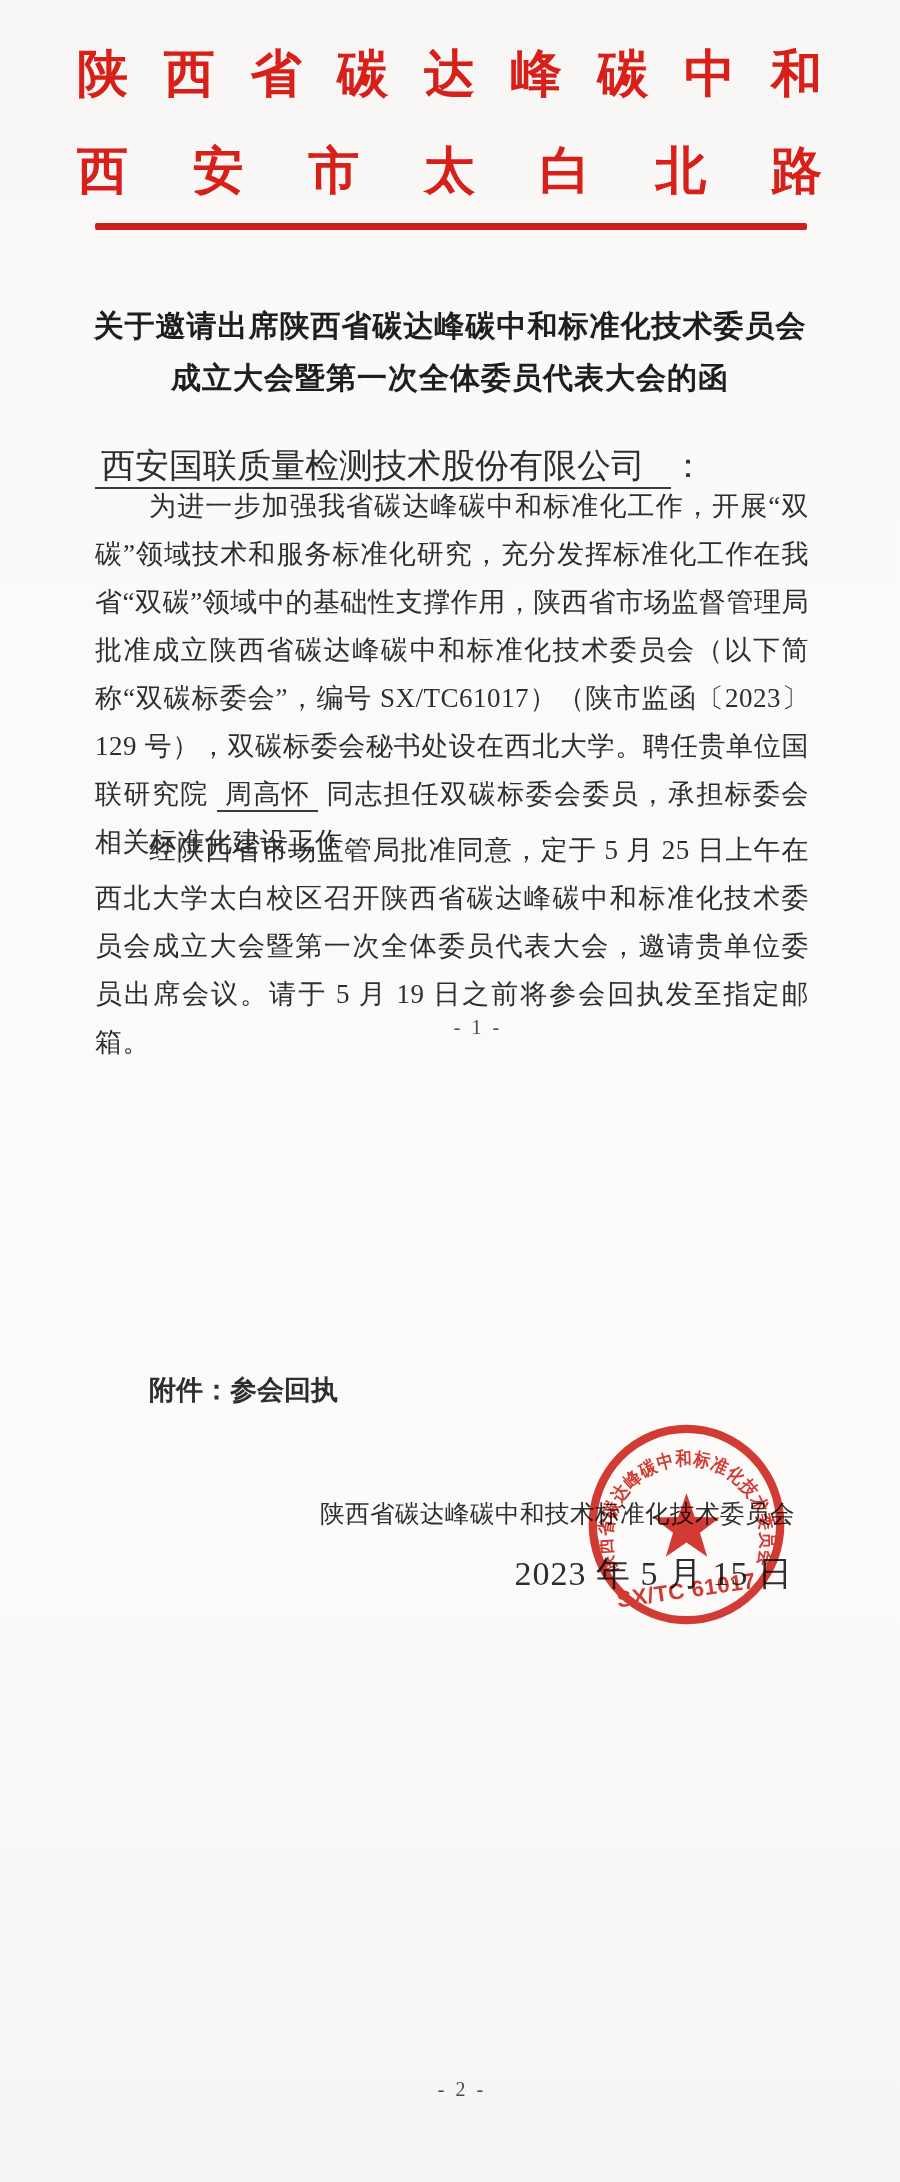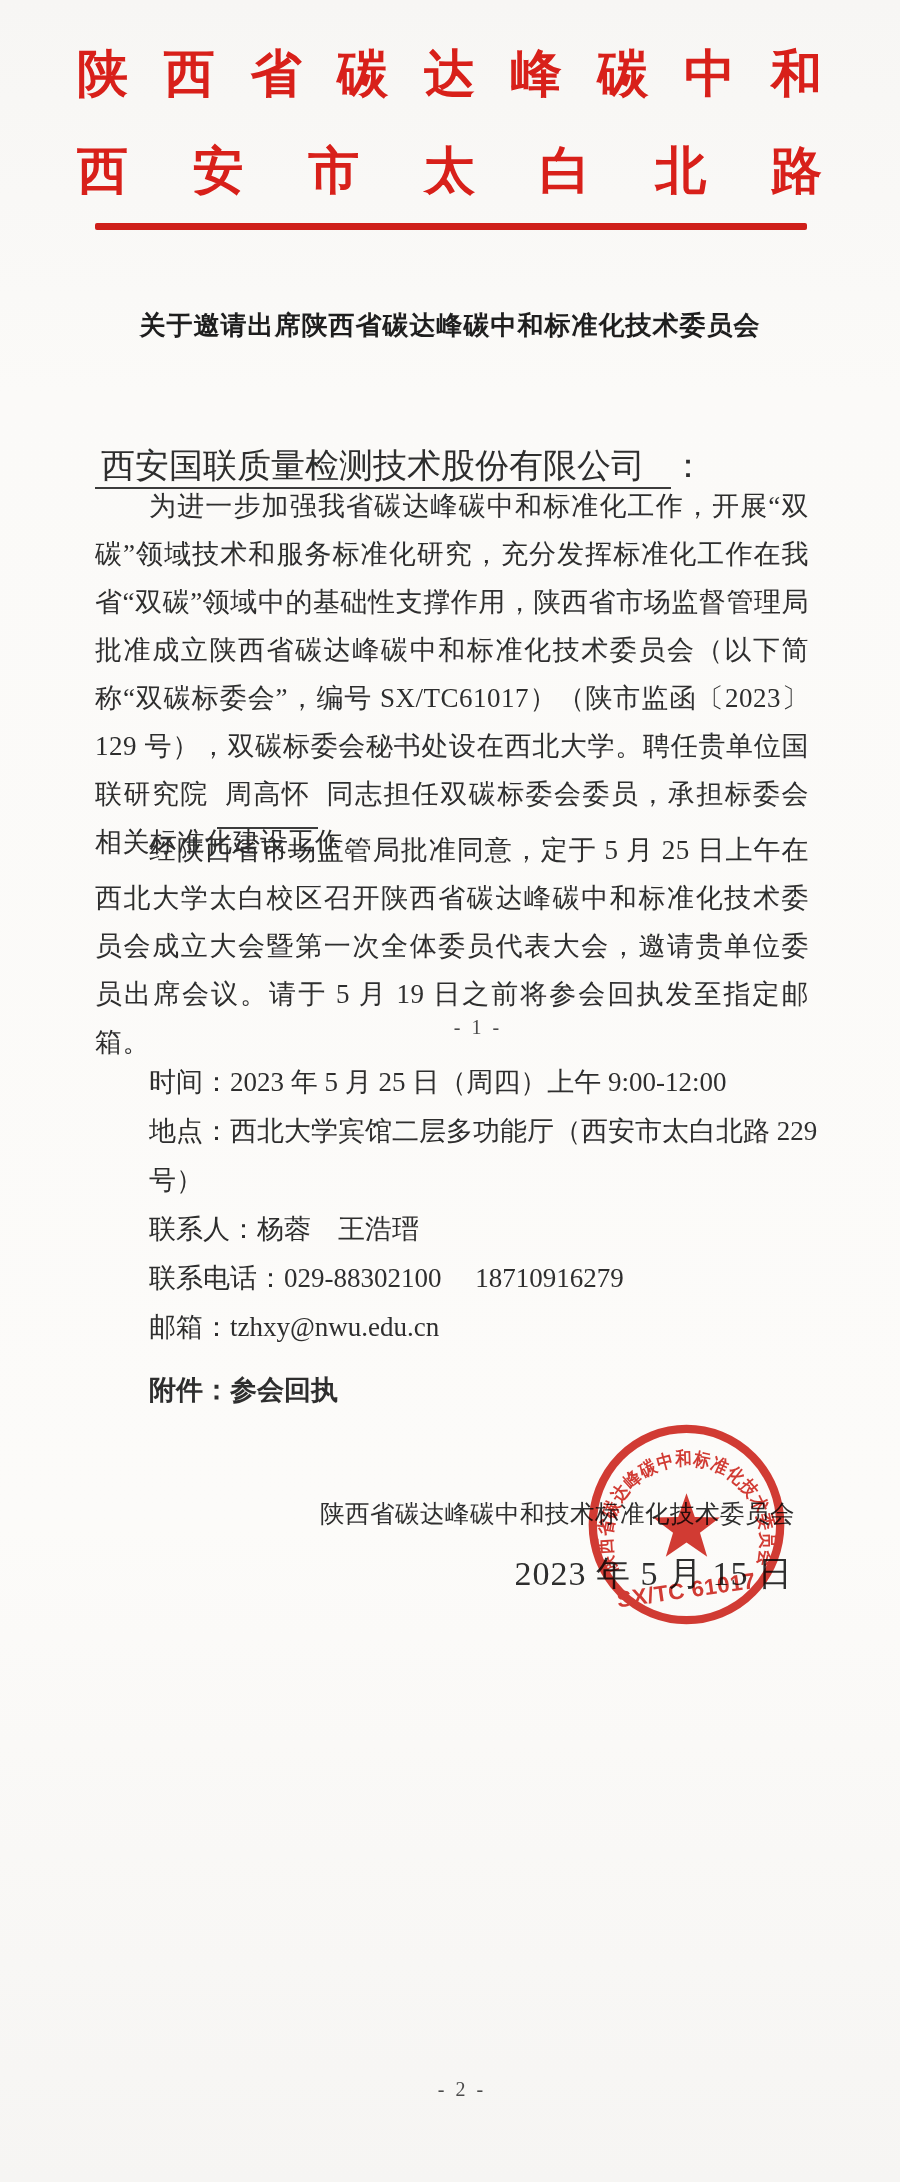--- a/index.html
+++ b/index.html
@@ -29,21 +29,21 @@
   .masthead .mline{display:block;width:100%;text-align-last:justify;}
   .red-rule{
     position:absolute;left:95px;top:223px;width:712px;height:7px;
     background:#cf1f1a;border-radius:2px;
   }
   
   .doc-title{
     position:absolute;left:50px;top:300px;width:800px;
     text-align:center;
     font-weight:700;
-    font-size:26px;
+    font-size:30px;
     line-height:52px;
     color:#1e1e1e;
     letter-spacing:1px;
   }
   
   .addressee{
     position:absolute;left:95px;top:443px;width:760px;
     font-size:34px;color:#2e2e2e;
   }
   .addressee .uline{
@@ -54,21 +54,21 @@
   .para{
     position:absolute;left:95px;width:714px;
     font-size:27px;line-height:48px;
     color:#2e2e2e;
     text-align:justify;
     text-indent:2em;
     letter-spacing:0.5px;
   }
   .para .uline-name{
     border-bottom:2px solid #3c3c3c;
-    padding:0 8px 18px 8px;
+    padding:0 8px 1px 8px;
   }
   #para1{top:482px;}
   #para2{top:826px;}
   .page-marker{
     position:absolute;left:0;width:900px;
     text-align:center;font-size:20px;color:#4a4a4a;letter-spacing:3px;
   }
   #pg1{top:1016px;padding-left:28px;}
   #pg2{top:2078px;padding-left:12px;}
   
@@ -103,45 +103,39 @@
 <div class="page">
 
   <div class="masthead">
     <span class="mline">陕西省碳达峰碳中和</span>
     <span class="mline">西安市太白北路</span>
   </div>
   <div class="red-rule"></div>
 
   <div class="doc-title">
     <div>关于邀请出席陕西省碳达峰碳中和标准化技术委员会</div>
+    <div>成立大会暨第一次全体委员代表大会的函</div>
   </div>
 
   <div class="addressee">
     <span class="uline">西安国联质量检测技术股份有限公司</span><span>：</span>
   </div>
 
   <div class="para" id="para1">
     <span>为进一步加强我省碳达峰碳中和标准化工作，开展“双碳”领域技术和服务标准化研究，充分发挥标准化工作在我省“双碳”领域中的基础性支撑作用，陕西省市场监督管理局批准成立陕西省碳达峰碳中和标准化技术委员会（以下简称“双碳标委会”，编号 SX/TC61017）（陕市监函〔2023〕129 号），双碳标委会秘书处设在西北大学。聘任贵单位国联研究院</span>
     <span class="uline-name">周高怀</span>
     <span>同志担任双碳标委会委员，承担标委会相关标准化建设工作。</span>
   </div>
 
   <div class="para" id="para2">
     <span>经陕西省市场监管局批准同意，定于 5 月 25 日上午在西北大学太白校区召开陕西省碳达峰碳中和标准化技术委员会成立大会暨第一次全体委员代表大会，邀请贵单位委员出席会议。请于 5 月 19 日之前将参会回执发至指定邮箱。</span>
   </div>
 
   <div class="page-marker" id="pg1">- 1 -</div>
 
-  <div class="details">
-    <span class="row">时间：2023 年 5 月 25 日（周四）上午 9:00-12:00</span>
-    <span class="row">地点：西北大学宾馆二层多功能厅（西安市太白北路 229 号）</span>
-    <span class="row">联系人：杨蓉　王浩瑨</span>
-    <span class="row">联系电话：029-88302100　 18710916279</span>
-    <span class="row">邮箱：tzhxy@nwu.edu.cn</span>
-  </div>
 
   <div class="attachment">附件：参会回执</div>
 
   <div class="sig-org">陕西省碳达峰碳中和技术标准化技术委员会</div>
   <div class="sig-date">2023 年 5 月 15 日</div>
 
   <svg class="seal" viewBox="0 0 210 210" aria-hidden="true">
     <ellipse cx="105" cy="103" rx="96" ry="98" fill="none" stroke="#d0261e" stroke-width="8.5"></ellipse>
     <defs>
       <path id="sealArcPath" d="M 34,150 A 77,78 0 1 1 176,150" fill="none"></path>

